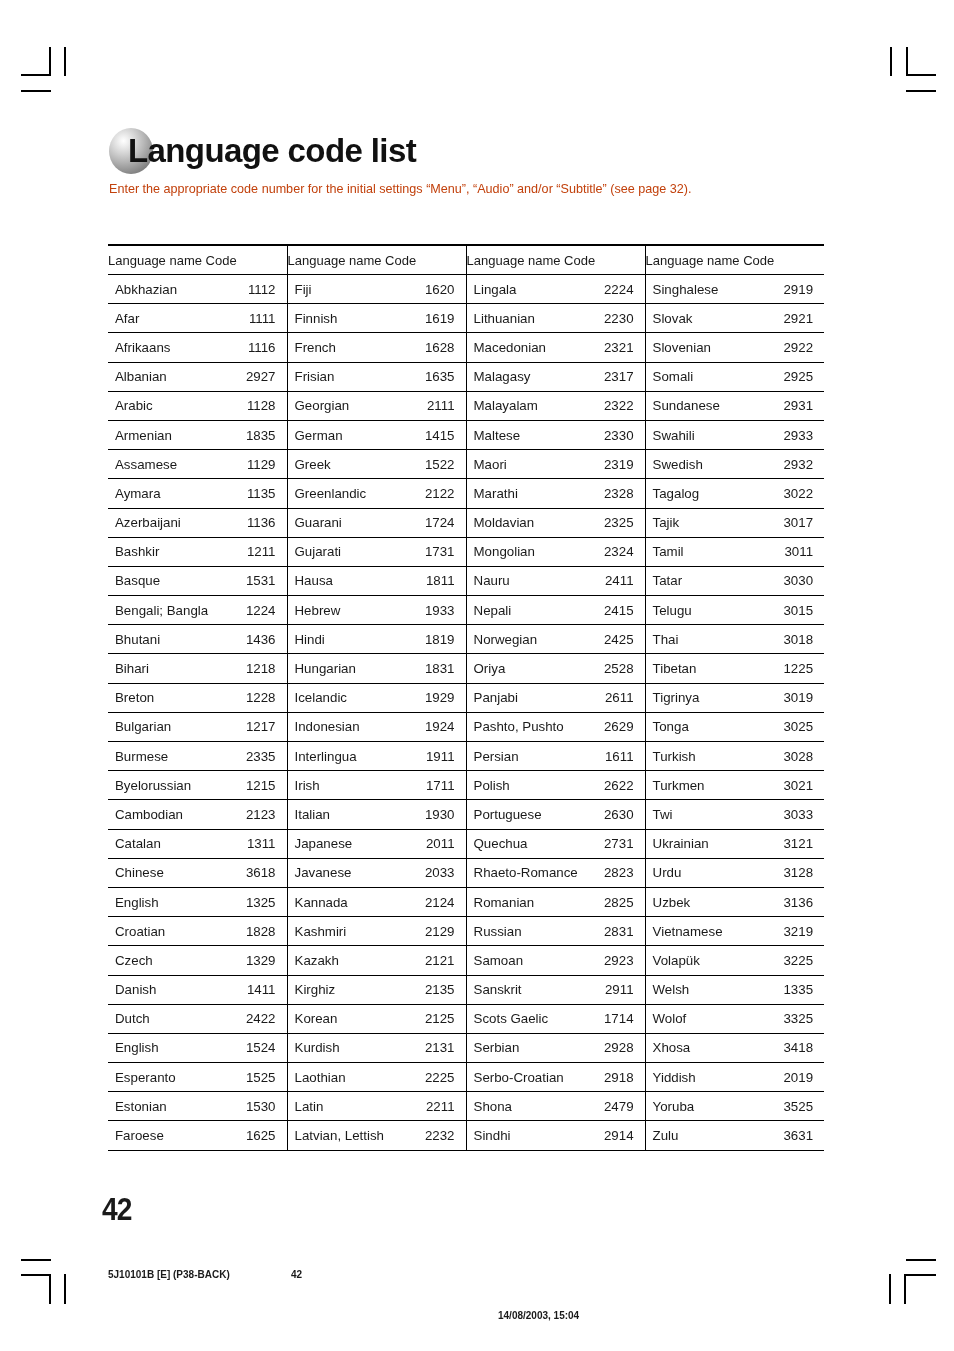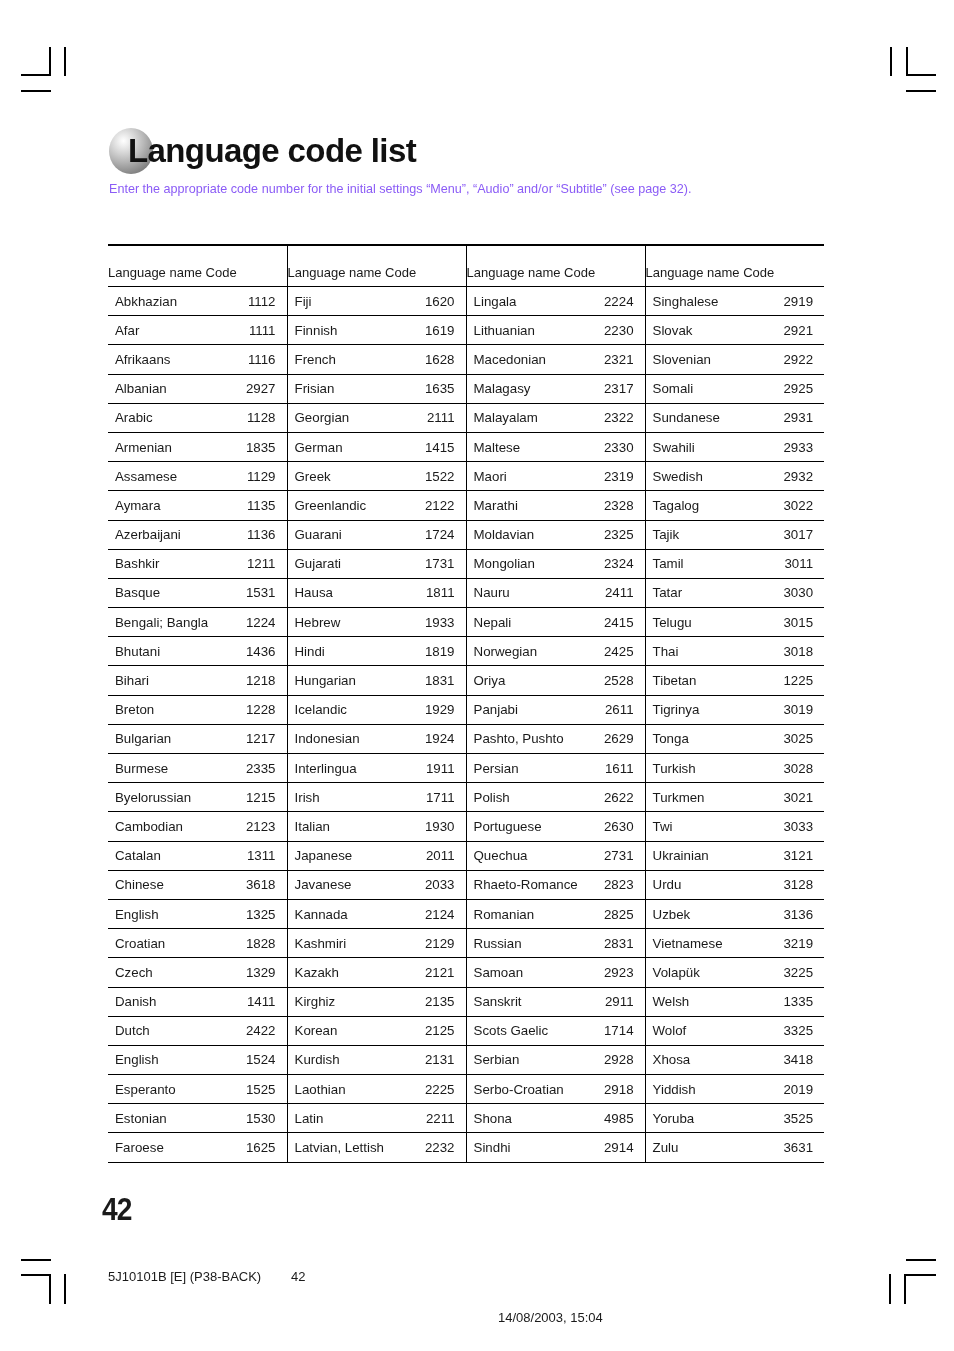--- a/index.html
+++ b/index.html
@@ -87,39 +87,39 @@
     color: #111;
   }
 
   .subtitle {
     position: absolute;
     left: 1px;
     top: 181px;
     font-size: 12.6px;
     line-height: 17px;
     white-space: nowrap;
-    color: #8b5cf6;
+    color: #c2410c;
   }
 
   
   .code-table {
     position: absolute;
     left: 0;
     top: 244px;
     width: 716px;
     border-collapse: collapse;
     table-layout: fixed;
   }
   .code-table col.c-name { width: 113px; }
   .code-table col.c-code { width: 66px; }
 
   .code-table tr.header-row td {
     border-top: 2.5px solid #000;
     border-bottom: 1px solid #000;
-    padding: 18px 0 6px 0;
+    padding: 6px 0 6px 0;
     font-size: 13px;
     white-space: nowrap;
   }
   .code-table td {
     border-bottom: 1px solid #000;
     padding: 6.1px 0 6.1px 0;
     font-size: 13.3px;
     white-space: nowrap;
     vertical-align: middle;
     height: 16px;
@@ -153,22 +153,23 @@
     color: #1a1a1a;
   }
 
   
   .footer {
     position: absolute;
     left: 0;
     top: 1269px;
     width: 718px;
     height: 14px;
-    font-size: 13px;
+    font-size: 10px;
     color: #1a1a1a;
+    font-weight: bold;
   }
   .footer .f-doc  { position: absolute; left: 0px;   top: 0; white-space: nowrap; }
   .footer .f-page { position: absolute; left: 183px; top: 0; white-space: nowrap; }
   .footer .f-date { position: absolute; left: 390px; top: 0; white-space: nowrap; margin-top: 41px; }
 </style>
 </head>
 <body>
 
 <div class="crop cm-tl-v"></div>
 <div class="crop cm-tl-h"></div>
@@ -498,21 +499,21 @@
           <td class="code">2918</td>
           <td class="name sep-left">Yiddish</td>
           <td class="code">2019</td>
         </tr>
         <tr>
           <td class="name">Estonian</td>
           <td class="code">1530</td>
           <td class="name sep-left">Latin</td>
           <td class="code">2211</td>
           <td class="name sep-left">Shona</td>
-          <td class="code">4985</td>
+          <td class="code">2479</td>
           <td class="name sep-left">Yoruba</td>
           <td class="code">3525</td>
         </tr>
         <tr>
           <td class="name">Faroese</td>
           <td class="code">1625</td>
           <td class="name sep-left">Latvian, Lettish</td>
           <td class="code">2232</td>
           <td class="name sep-left">Sindhi</td>
           <td class="code">2914</td>

